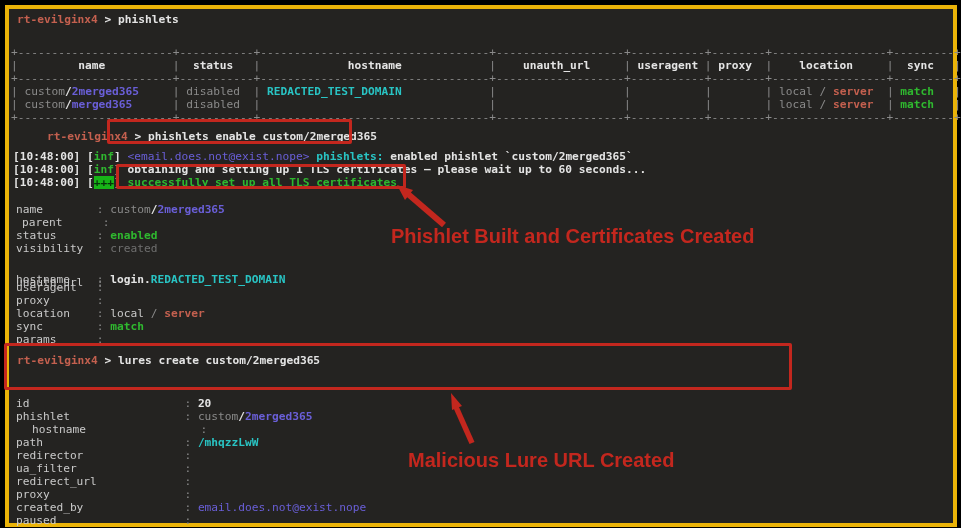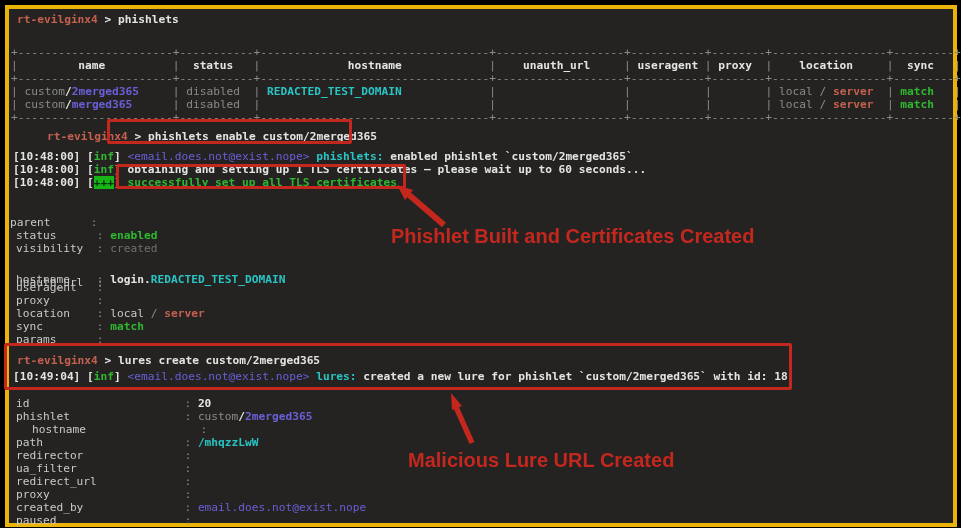--- a/index.html
+++ b/index.html
@@ -48,32 +48,32 @@
     <div class="ln" style="top: 37px; left: 2px;"><span class="d">+-----------------------+-----------+----------------------------------+-------------------+-----------+--------+-----------------+---------+</span></div>
     <div class="ln" style="top: 50px; left: 2px;"><span class="d">|</span><span class="w">         name          </span><span class="d">|</span><span class="w">  status   </span><span class="d">|</span><span class="w">             hostname             </span><span class="d">|</span><span class="w">    unauth_url     </span><span class="d">|</span><span class="w"> useragent </span><span class="d">|</span><span class="w"> proxy  </span><span class="d">|</span><span class="w">    location     </span><span class="d">|</span><span class="w">  sync   </span><span class="d">|</span></div>
     <div class="ln" style="top: 63px; left: 2px;"><span class="d">+-----------------------+-----------+----------------------------------+-------------------+-----------+--------+-----------------+---------+</span></div>
     <div class="ln" style="top: 76px; left: 2px;"><span class="d">|</span><span class="d"> </span><span class="d">custom</span><span class="w">/</span><span class="p">2merged365</span><span class="d">     </span><span class="d">|</span><span class="d"> disabled</span><span class="d">  </span><span class="d">|</span><span class="c"> REDACTED_TEST_DOMAIN</span><span class="d">             </span><span class="d">|</span><span class="d">                   </span><span class="d">|</span><span class="d">           </span><span class="d">|</span><span class="d">        </span><span class="d">|</span><span class="d"> </span><span class="d">local</span><span class="d"> / </span><span class="sal">server</span><span class="d">  </span><span class="d">|</span><span class="g"> match</span><span class="d">   </span><span class="d">|</span></div>
     <div class="ln" style="top: 89px; left: 2px;"><span class="d">|</span><span class="d"> </span><span class="d">custom</span><span class="w">/</span><span class="p">merged365</span><span class="d">      </span><span class="d">|</span><span class="d"> disabled</span><span class="d">  </span><span class="d">|</span><span class="d">                                  </span><span class="d">|</span><span class="d">                   </span><span class="d">|</span><span class="d">           </span><span class="d">|</span><span class="d">        </span><span class="d">|</span><span class="d"> </span><span class="d">local</span><span class="d"> / </span><span class="sal">server</span><span class="d">  </span><span class="d">|</span><span class="g"> match</span><span class="d">   </span><span class="d">|</span></div>
     <div class="ln" style="top: 102px; left: 2px;"><span class="d">+-----------------------+-----------+----------------------------------+-------------------+-----------+--------+-----------------+---------+</span></div>
     <div class="ln" style="top: 121px; left: 8px; margin-left: 30px;"><span class="sal">rt-evilginx4</span><span class="w"> &gt; </span><span class="w">phishlets enable custom/2merged365</span></div>
     <div class="ln" style="top: 141px; left: 4px;"><span class="w">[10:48:00] </span><span class="w">[</span><span class="g">inf</span><span class="w">] </span><span class="pe">&lt;email.does.not@exist.nope&gt;</span><span class="w"> </span><span class="c">phishlets:</span><span class="w"> </span><span class="w">enabled phishlet `custom/2merged365`</span></div>
     <div class="ln" style="top: 154px; left: 4px;"><span class="w">[10:48:00] </span><span class="w">[</span><span class="g">inf</span><span class="w">] </span><span class="w">obtaining and setting up 1 TLS certificates – please wait up to 60 seconds...</span></div>
     <div class="ln" style="top: 167px; left: 4px;"><span class="w">[10:48:00] </span><span class="w">[</span><span class="badge">+++</span><span class="w">] </span><span class="g">successfully set up all TLS certificates</span></div>
-    <div class="ln" style="top: 207px; left: 1px; text-align: center;"><span class="n">parent      </span><span class="d">: </span></div>
+    <div class="ln" style="top: 194px; left: 7px;"><span class="n">name        </span><span class="d">: </span><span class="d">custom</span><span class="w">/</span><span class="p">2merged365</span></div>
+    <div class="ln" style="top: 207px; left: 13px; text-align: center;"><span class="n">parent      </span><span class="d">: </span></div>
     <div class="ln" style="top: 220px; left: 7px;"><span class="n">status      </span><span class="d">: </span><span class="g">enabled</span></div>
     <div class="ln" style="top: 233px; left: 7px;"><span class="n">visibility  </span><span class="d">: </span><span class="d2">created</span></div>
     <div class="ln" style="top: 246px; left: 7px; margin-top: 18px;"><span class="n">hostname    </span><span class="d">: </span><span class="w">login.</span><span class="c">REDACTED_TEST_DOMAIN</span></div>
     <div class="ln" style="top: 259px; left: 7px; margin-top: 8px;"><span class="n">unauth_url  </span><span class="d">: </span></div>
     <div class="ln" style="top: 272px; left: 7px;"><span class="n">useragent   </span><span class="d">: </span></div>
     <div class="ln" style="top: 285px; left: 7px;"><span class="n">proxy       </span><span class="d">: </span></div>
     <div class="ln" style="top: 298px; left: 7px;"><span class="n">location    </span><span class="d">: </span><span class="n">local</span><span class="d"> / </span><span class="sal">server</span></div>
     <div class="ln" style="top: 311px; left: 7px;"><span class="n">sync        </span><span class="d">: </span><span class="g">match</span></div>
     <div class="ln" style="top: 324px; left: 7px;"><span class="n">params      </span><span class="d">: </span></div>
     <div class="ln" style="top: 345px; left: 8px;"><span class="sal">rt-evilginx4</span><span class="w"> &gt; </span><span class="w">lures create custom/2merged365</span></div>
-    <div class="ln" style="top: 361px; left: 4px;"><span class="w">[10:49:04] </span><span class="w">[</span><span class="g">inf</span><span class="w">] </span><span class="pe">&lt;email.does.not@exist.nope&gt;</span><span class="w"> </span><span class="c">lures:</span><span class="w"> </span><span class="w">created a new lure for phishlet `custom/2merged365` with id: 18</span></div>
     <div class="ln" style="top: 388px; left: 7px;"><span class="n">id                       </span><span class="d">: </span><span class="w">20</span></div>
     <div class="ln" style="top: 401px; left: 7px;"><span class="n">phishlet                 </span><span class="d">: </span><span class="d">custom</span><span class="w">/</span><span class="p">2merged365</span></div>
     <div class="ln" style="top: 414px; left: 7px; margin-left: 16px;"><span class="n">hostname                 </span><span class="d">: </span></div>
     <div class="ln" style="top: 427px; left: 7px;"><span class="n">path                     </span><span class="d">: </span><span class="c">/mhqzzLwW</span></div>
     <div class="ln" style="top: 440px; left: 7px;"><span class="n">redirector               </span><span class="d">: </span></div>
     <div class="ln" style="top: 453px; left: 7px;"><span class="n">ua_filter                </span><span class="d">: </span></div>
     <div class="ln" style="top: 466px; left: 7px;"><span class="n">redirect_url             </span><span class="d">: </span></div>
     <div class="ln" style="top: 479px; left: 7px;"><span class="n">proxy                    </span><span class="d">: </span></div>
     <div class="ln" style="top: 492px; left: 7px;"><span class="n">created_by               </span><span class="d">: </span><span class="pe">email.does.not@exist.nope</span></div>
     <div class="ln" style="top: 505px; left: 7px;"><span class="n">paused                   </span><span class="d">: </span></div>

